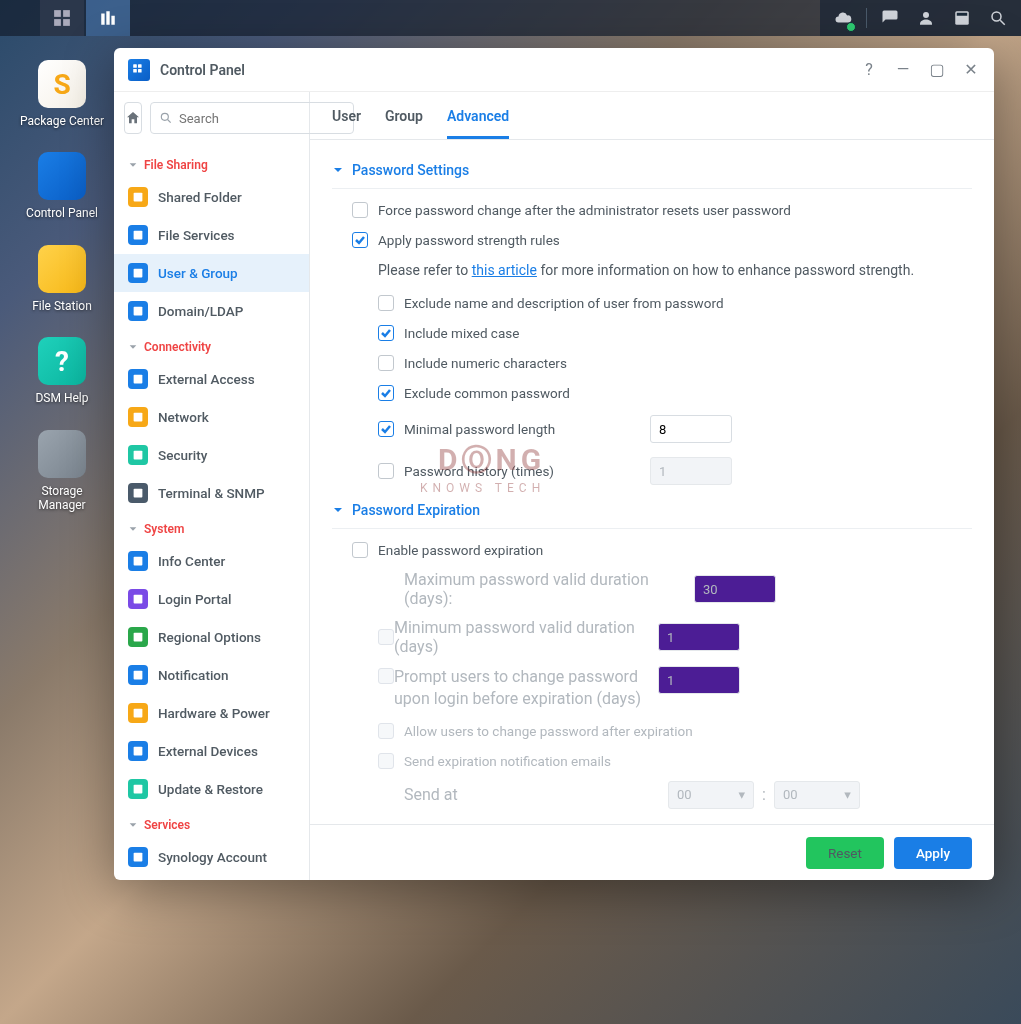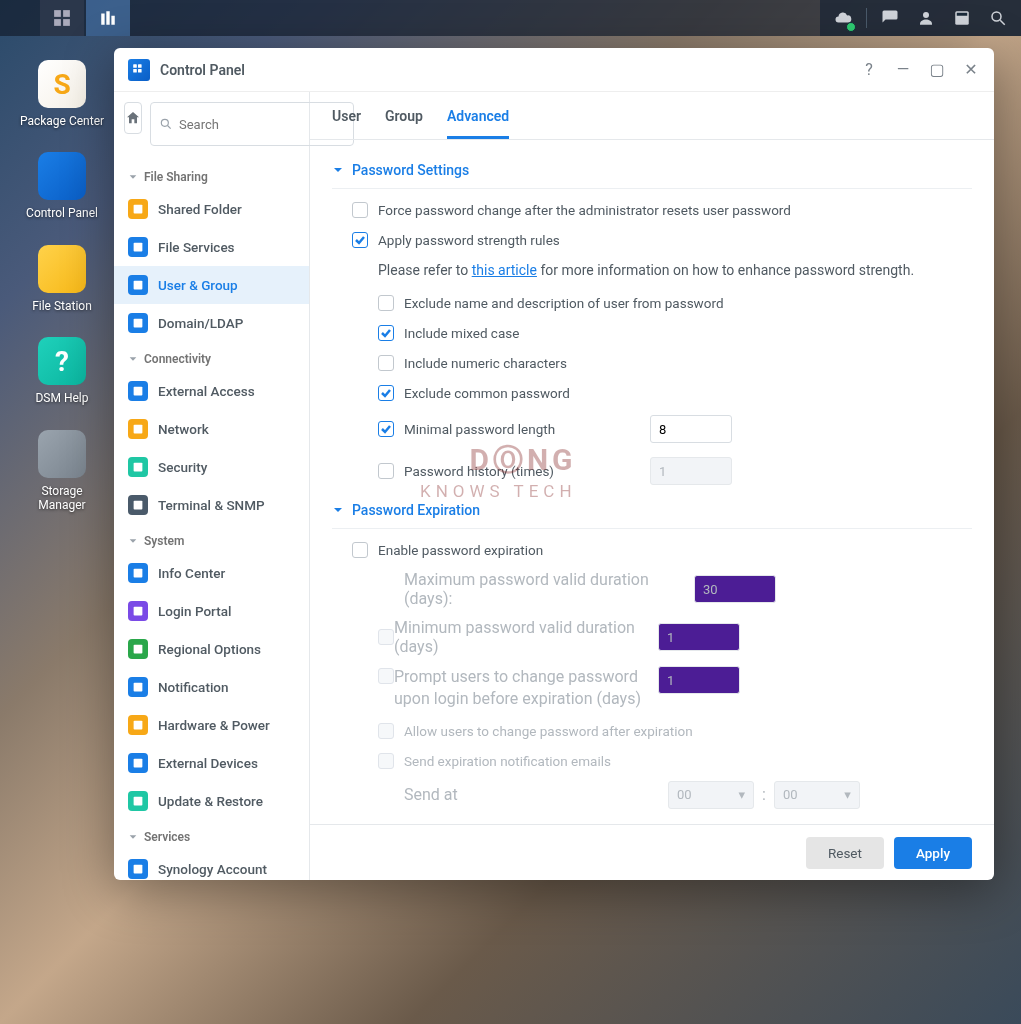--- a/index.html
+++ b/index.html
@@ -34,24 +34,24 @@
 .titlebar .app-ico::after { content:""; width:6px; height:6px; background:#fff; border-radius:1px; box-shadow: 8px 0 0 #fff, 0 8px 0 #fff, 8px 8px 0 #fff; transform: translate(-4px,-4px) scale(0.6); }
 .title-txt { font-weight: 600; color: #505a62; font-size: 14px; }
 .win-controls { margin-left: auto; display: flex; gap: 16px; color: #7a828a; }
 .win-controls span { cursor: pointer; font-size: 16px; width: 18px; text-align: center; }
 
 .body { flex: 1; display: flex; min-height: 0; }
 .sidebar { width: 196px; border-right: 1px solid #e5e8eb; display: flex; flex-direction: column; }
 .sb-top { padding: 10px; display: flex; gap: 8px; }
 .home-btn { width: 32px; height: 32px; border: 1px solid #d8dde2; border-radius: 4px; display: flex; align-items: center; justify-content: center; cursor: pointer; }
 .home-btn svg { width: 16px; height: 16px; fill: #6a727a; }
-.search-box { flex: 1; height: 44px; border: 1px solid #d8dde2; border-radius: 4px; display: flex; align-items: center; padding: 0 8px; gap: 6px; color: #9aa2aa; }
+.search-box { flex: 1; height: 32px; border: 1px solid #d8dde2; border-radius: 4px; display: flex; align-items: center; padding: 0 8px; gap: 6px; color: #9aa2aa; }
 .search-box input { border: none; outline: none; flex: 1; font-size: 13px; color: #444; background: transparent; }
 .sb-scroll { flex: 1; overflow-y: auto; padding: 4px 0 10px; }
-.sb-section-hdr { display: flex; align-items: center; gap: 6px; padding: 10px 14px 6px; color: #737373; font-size: 12px; font-weight: 600; cursor: pointer; }
+.sb-section-hdr { display: flex; align-items: center; gap: 6px; padding: 10px 14px 6px; color: #ef4444; font-size: 12px; font-weight: 600; cursor: pointer; }
 .sb-section-hdr svg { width: 10px; height: 10px; fill: #9aa2aa; }
 .sb-item { display: flex; align-items: center; gap: 10px; padding: 9px 14px; cursor: pointer; font-size: 13.5px; color: #505a62; font-weight: 500; }
 .sb-item.active { background: #e6f1fb; color: #1a7ee6; }
 .sb-ico { width: 20px; height: 20px; border-radius: 4px; display: flex; align-items: center; justify-content: center; flex-shrink: 0; }
 .sb-ico svg { width: 14px; height: 14px; fill: #fff; }
 
 .main { flex: 1; display: flex; flex-direction: column; min-width: 0; }
 .tabs { display: flex; gap: 24px; padding: 16px 22px 0; border-bottom: 1px solid #e5e8eb; }
 .tab { padding-bottom: 12px; font-size: 14px; font-weight: 600; color: #505a62; cursor: pointer; border-bottom: 3px solid transparent; }
 .tab.active { color: #1a7ee6; border-bottom-color: #1a7ee6; }
@@ -73,26 +73,26 @@
 .val-input.disabled { background: #f2f4f7; color: #b2b8be; border-color: #e5e8eb; }
 .wide-row { display: flex; align-items: center; padding: 5px 0 5px 46px; }
 .wide-row .lbl { flex: 0 0 290px; font-size: 16px; color: #505a62; }
 .wide-row.disabled .lbl { color: #b2b8be; }
 .wide-input { width: 82px; height: 28px; border: 1px solid #d8dde2; border-radius: 3px; padding: 0 8px; font-size: 13px; }
 .wide-input.disabled { background: #4c1d95; color: #b2b8be; border-color: #e5e8eb; }
 .sel { width: 86px; height: 28px; border: 1px solid #e5e8eb; border-radius: 3px; background: #f2f4f7; display: flex; align-items: center; justify-content: space-between; padding: 0 8px; font-size: 13px; color: #b2b8be; cursor: pointer; }
 
 .footer { height: 56px; border-top: 1px solid #e5e8eb; display: flex; align-items: center; justify-content: flex-end; gap: 10px; padding: 0 22px; }
 .btn { height: 32px; padding: 0 22px; border-radius: 4px; font-size: 13.5px; cursor: pointer; border: none; }
-.btn-reset { background: #e5e5e5; color: #505a62; }
+.btn-reset { background: #22c55e; color: #505a62; }
 .btn-apply { background: #1a7ee6; color: #fff; font-weight: 500; }
 
 .watermark { position:absolute; top:440px; left:420px; pointer-events:none; opacity:0.35; color:#7f1d1d; font-family: Arial; text-align:right; }
 .watermark .l1 { font-size:30px; font-weight:700; letter-spacing:4px; }
-.watermark .l2 { font-size:17px; letter-spacing:5px; }
+.watermark .l2 { font-size:12px; letter-spacing:5px; }
 
 ::-webkit-scrollbar { width: 8px; }
 ::-webkit-scrollbar-thumb { background: #d0d4da; border-radius: 4px; }
 </style>
 </head>
 <body>
 
 <div class="taskbar">
   <div class="tb-left">
     <div class="tb-btn">

